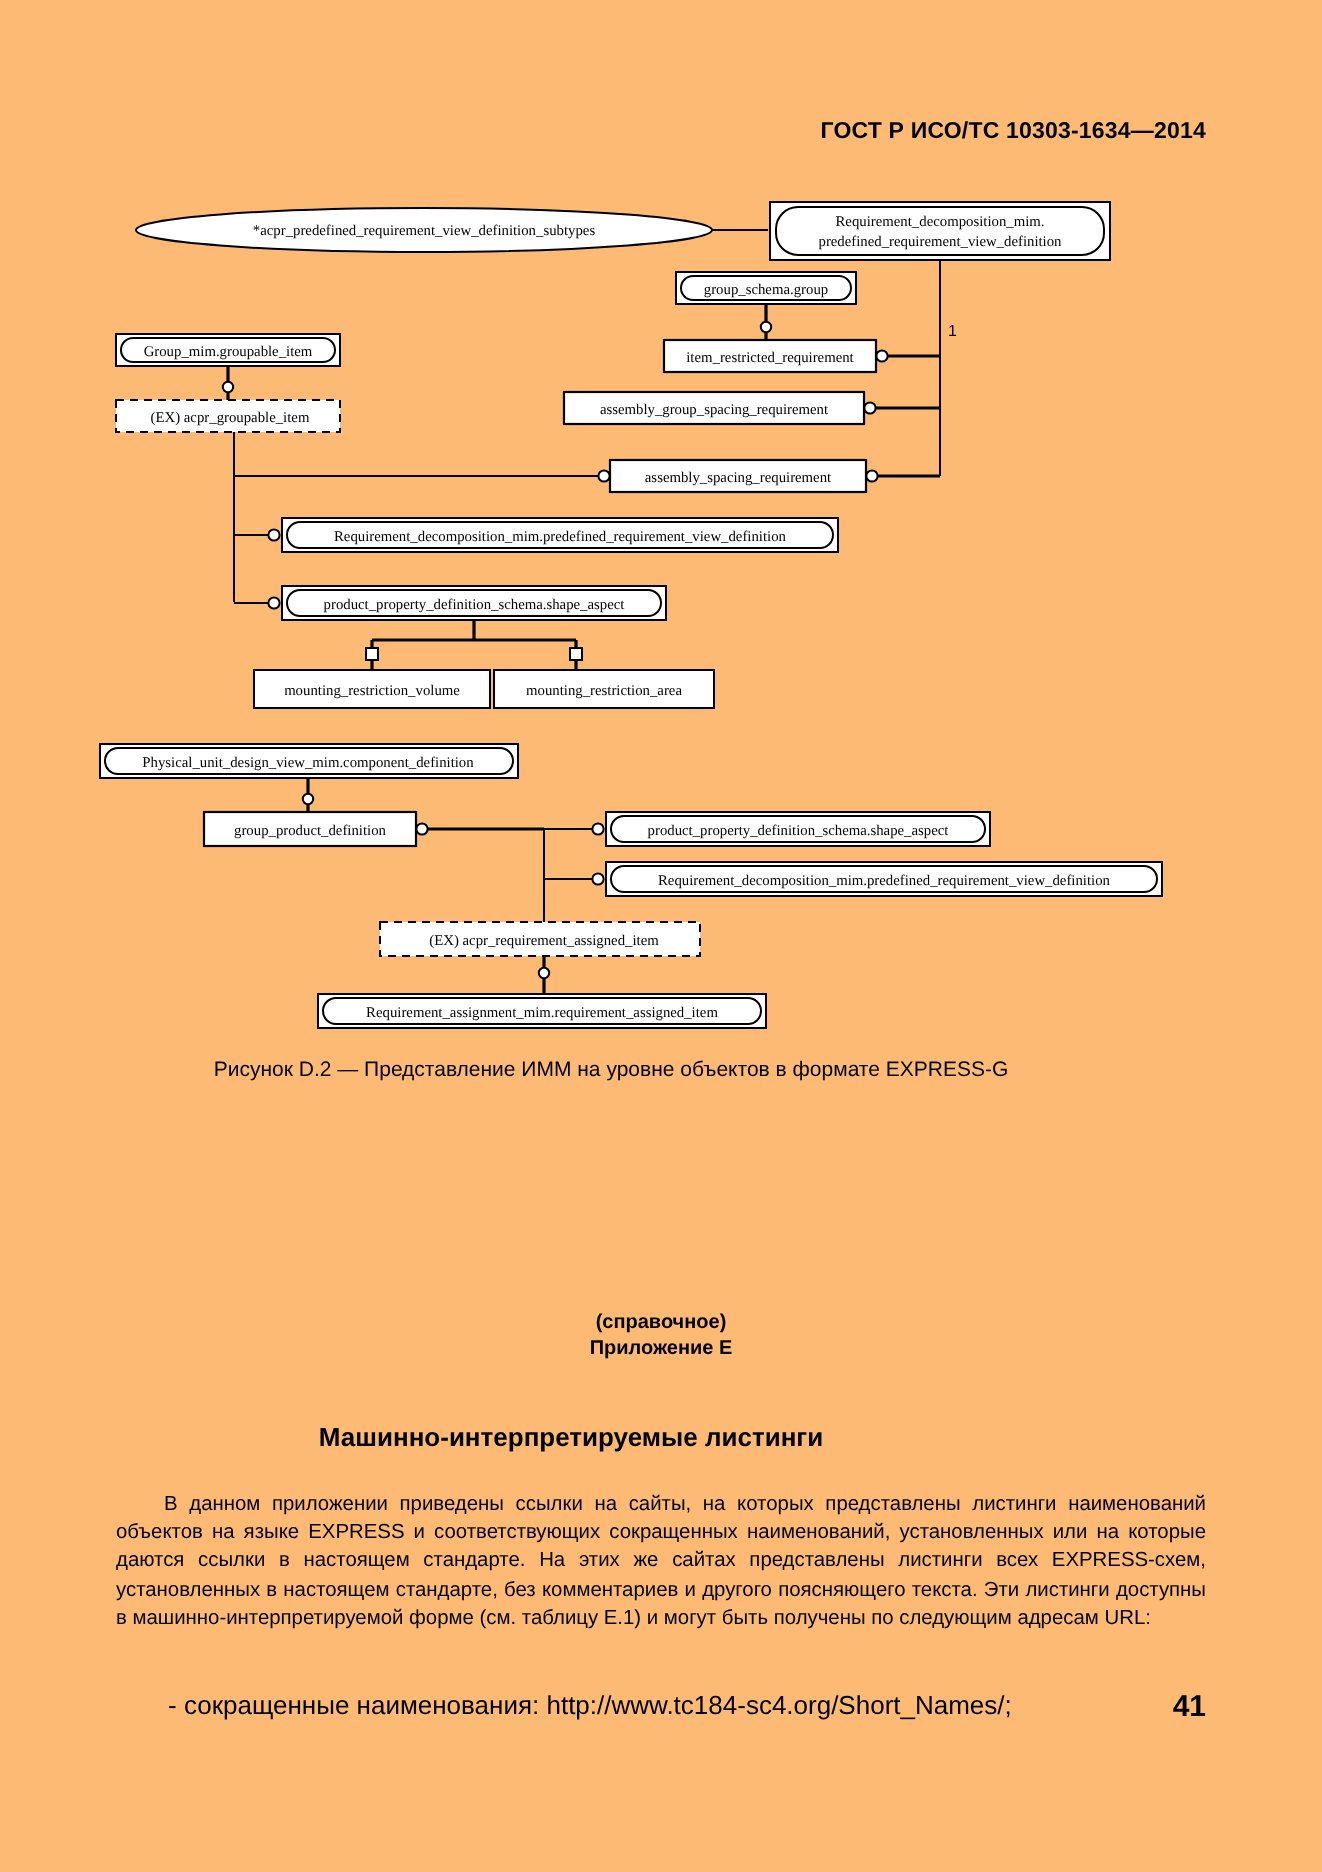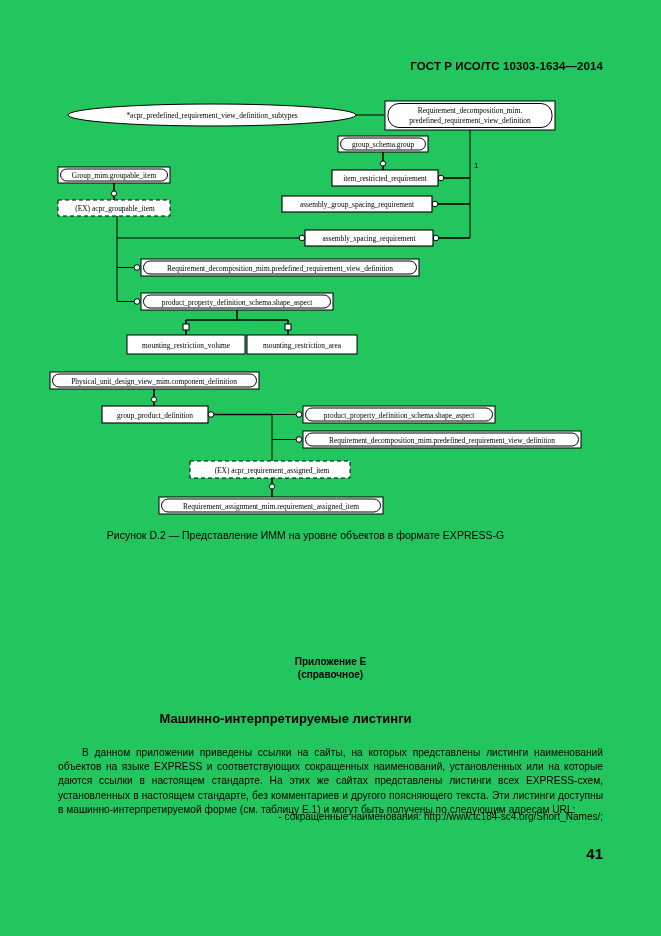--- a/index.html
+++ b/index.html
@@ -13,21 +13,21 @@
     position: relative;
     font-family: "Liberation Sans", sans-serif;
     color: #000000;
     overflow: hidden;
   }
   .page {
     position: absolute;
     left: 0; top: 0;
     width: 661px;
     height: 936px;
-    background: #22c55e;
+    background: #fdba74;
   }
   .page-header {
     position: absolute;
     right: 58px;
     top: 60px;
     font-size: 11.5px;
     font-weight: bold;
     letter-spacing: 0.1px;
     white-space: nowrap;
   }
@@ -88,25 +88,24 @@
     text-align: justify;
     text-justify: inter-word;
   }
   .body-text p {
     margin: 0;
     text-indent: 24px;
   }
   .url-list {
     position: absolute;
     left: 58px;
-    top: 810px;
+    top: 846px;
     width: 545px;
-    font-size: 10px;
+    font-size: 13px;
     line-height: 14.2px;
-    text-align: right;
   }
   .url-list div { padding-left: 26px; }
 </style>
 </head>
 <body>
 
 <div class="page">
 
   <div class="page-header">ГОСТ Р ИСО/ТС 10303-1634—2014</div>
 
@@ -241,22 +240,22 @@
 
       <rect class="bx" x="159" y="409" width="224" height="17"></rect>
       <rect class="bx" x="161.5" y="411" width="219" height="13" rx="6.5" ry="6.5"></rect>
       <text class="txc" x="271" y="420.5">Requirement_assignment_mim.requirement_assigned_item</text>
     </svg>
   </div>
 
   <div class="fig-caption">Рисунок D.2 — Представление ИММ на уровне объектов в формате EXPRESS-G</div>
 
   <div class="appendix-head">
+    <div>(справочное)</div>
     <div>Приложение Е</div>
-    <div>(справочное)</div>
   </div>
 
   <div class="appendix-title">Машинно-интерпретируемые листинги</div>
 
   <div class="body-text">
     <p>В данном приложении приведены ссылки на сайты, на которых представлены листинги наименований объектов на языке EXPRESS и соответствующих сокращенных наименований, установленных или на которые даются ссылки в настоящем стандарте. На этих же сайтах представлены листинги всех EXPRESS-схем, установленных в настоящем стандарте, без комментариев и другого поясняющего текста. Эти листинги доступны в машинно-интерпретируемой форме (см. таблицу Е.1) и могут быть получены по следующим адресам URL:</p>
   </div>
 
   <div class="url-list">
     <div>- сокращенные наименования: http://www.tc184-sc4.org/Short_Names/;</div>

